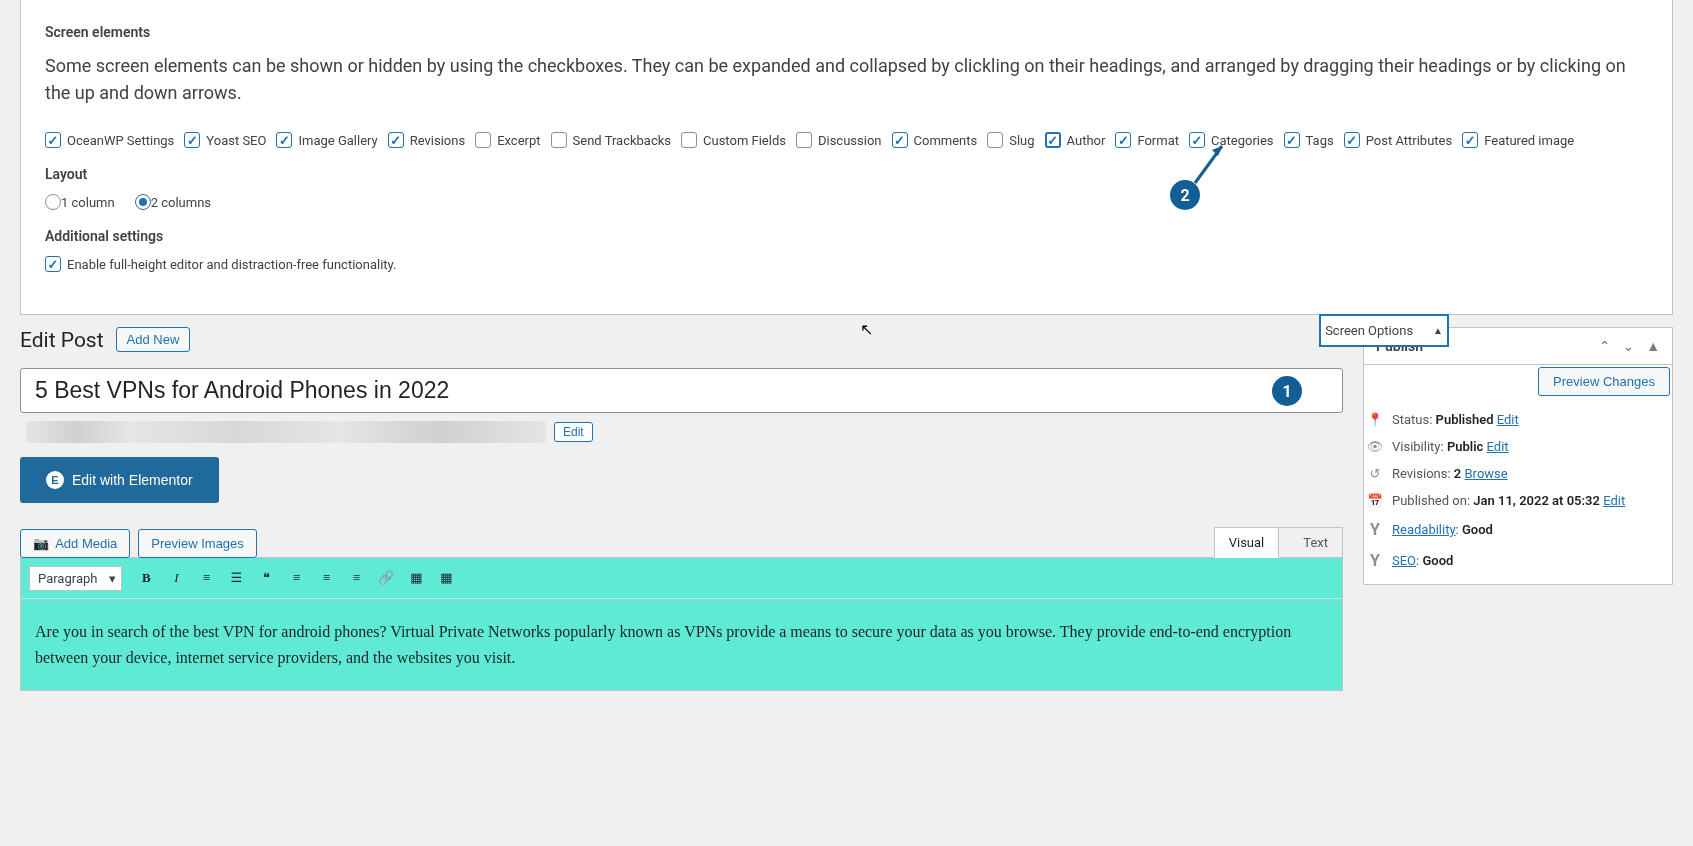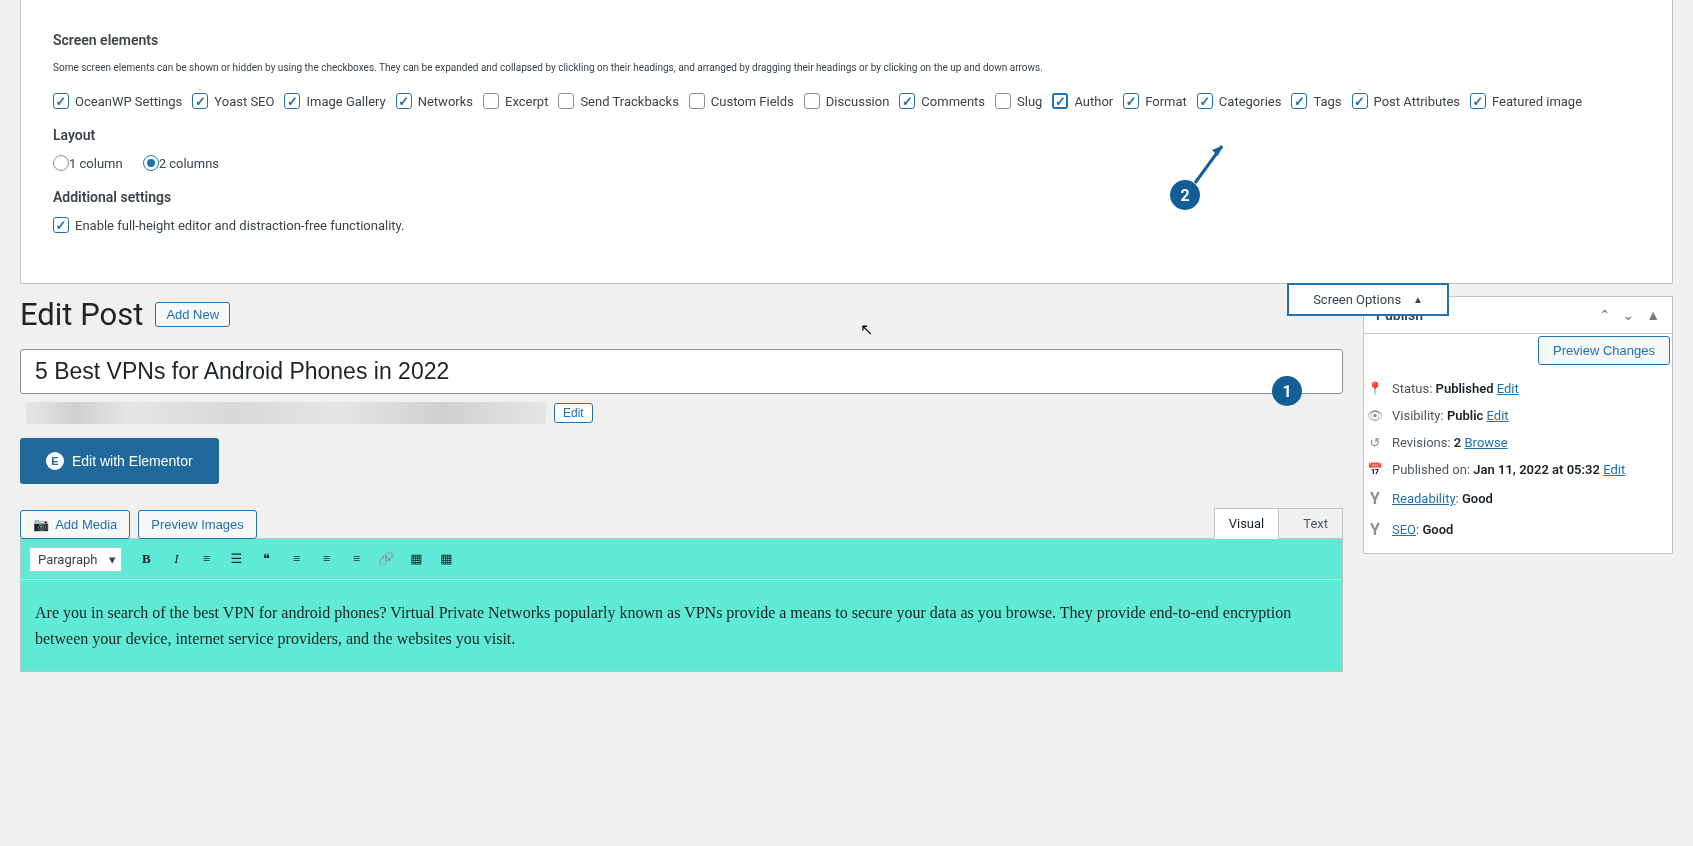--- a/index.html
+++ b/index.html
@@ -1,37 +1,37 @@
 <!DOCTYPE html>
 <html><head>
 <meta charset="utf-8">
 <style>
 * { box-sizing: border-box; margin: 0; padding: 0; }
 body { font-family: -apple-system, BlinkMacSystemFont, "Segoe UI", Roboto, sans-serif; font-size: 13px; color: #3c434a; background: #f0f0f1; }
 .container { width: 1693px; background: #f0f0f1; position: relative; }
-.screen-panel { background: #fff; border: 1px solid #c3c4c7; border-top: none; margin: 0 20px; padding: 32px; }
+.screen-panel { background: #fff; border: 1px solid #c3c4c7; border-top: none; margin: 0 20px; padding: 24px; }
 .screen-panel h5 { font-size: 14px; font-weight: 600; margin-bottom: 12px; }
-.screen-panel p { font-size: 10px; color: #3c434a; line-height: 1.5; margin-bottom: 18px; }
+.screen-panel p { font-size: 18px; color: #3c434a; line-height: 1.5; margin-bottom: 26px; }
 .checkbox-row { display: flex; flex-wrap: wrap; gap: 18px 10px; margin-bottom: 18px; }
 .cb-item { display: flex; align-items: center; gap: 6px; font-size: 13px; cursor: pointer; }
 .cb { width: 16px; height: 16px; border: 1px solid #8c8f94; border-radius: 3px; display: inline-flex; align-items: center; justify-content: center; background: #fff; }
 .cb.checked { border-color: #2271b1; }
 .cb.checked::after { content: "✓"; color: #2271b1; font-size: 13px; font-weight: bold; line-height: 1; }
 .radio-row { display: flex; gap: 20px; margin-bottom: 18px; }
 .radio-item { display: flex; align-items: center; font-size: 13px; cursor: pointer; }
 .radio { width: 16px; height: 16px; border: 1px solid #8c8f94; border-radius: 50%; display: inline-flex; align-items: center; justify-content: center; background: #fff; }
 .radio.checked { border-color: #2271b1; }
 .radio.checked::after { content: ""; width: 8px; height: 8px; background: #2271b1; border-radius: 50%; }
-.screen-options-tab { position: absolute; right: 244px; margin-top: -1px; background: #fff; border: 2px solid #2271b1; border-top: 1px solid #fff; padding: 7px 24px; font-size: 13px; cursor: pointer; display: flex; align-items: center; gap: 12px; }
+.screen-options-tab { position: absolute; right: 244px; margin-top: -1px; background: #fff; border: 2px solid #2271b1; border-top: 1px solid #fff; padding: 7px 4px; font-size: 13px; cursor: pointer; display: flex; align-items: center; gap: 20px; }
 .screen-options-tab .arrow { font-size: 10px; }
 .main-wrap { padding: 12px 20px 0 20px; display: flex; gap: 20px; }
 .main-col { flex: 1; }
 .side-col { width: 310px; }
 .page-head { display: flex; align-items: center; gap: 12px; margin-bottom: 16px; }
-.page-head h1 { font-size: 31px; font-weight: 400; color: #1d2327; }
+.page-head h1 { font-size: 21px; font-weight: 400; color: #1d2327; }
 .btn-outline { border: 1px solid #2271b1; color: #2271b1; background: #f6f7f7; padding: 4px 10px; border-radius: 3px; font-size: 13px; cursor: pointer; }
 .title-input { width: 100%; font-size: 23px; padding: 8px 14px; border: 1px solid #8c8f94; border-radius: 3px; background: #fff; color: #1d2327; }
 .permalink-row { display: flex; align-items: center; gap: 8px; margin: 8px 0 14px 6px; }
 .permalink-blur { width: 520px; height: 22px; background: linear-gradient(90deg, #e5e5e5 0%, #d0d0d0 10%, #e5e5e5 20%, #d8d8d8 40%, #e5e5e5 60%, #d0d0d0 80%, #e5e5e5 100%); border-radius: 2px; }
 .btn-small { border: 1px solid #2271b1; color: #2271b1; background: #fff; padding: 2px 8px; border-radius: 3px; font-size: 12px; cursor: pointer; }
 .elementor-btn { background: #1f6a9b; color: #fff; border: none; padding: 14px 26px; font-size: 14px; border-radius: 3px; cursor: pointer; display: inline-flex; align-items: center; gap: 8px; margin-bottom: 24px; }
 .elementor-icon { width: 18px; height: 18px; background: #fff; color: #1f6a9b; border-radius: 50%; display: inline-flex; align-items: center; justify-content: center; font-size: 11px; font-weight: bold; }
 .editor-toolbar-row { display: flex; justify-content: space-between; align-items: flex-end; margin-bottom: -1px; }
 .media-btns { display: flex; gap: 8px; }
 .media-btn { border: 1px solid #2271b1; color: #2271b1; background: #f6f7f7; padding: 6px 12px; border-radius: 3px; font-size: 13px; cursor: pointer; display: inline-flex; align-items: center; gap: 6px; }
@@ -78,21 +78,21 @@
         <label class="cb-item">
           <span class="cb checked"></span>
           <span>Yoast SEO</span>
         </label>
         <label class="cb-item">
           <span class="cb checked"></span>
           <span>Image Gallery</span>
         </label>
         <label class="cb-item">
           <span class="cb checked"></span>
-          <span>Networks</span>
+          <span>Revisions</span>
         </label>
         <label class="cb-item">
           <span class="cb"></span>
           <span>Excerpt</span>
         </label>
         <label class="cb-item">
           <span class="cb"></span>
           <span>Send Trackbacks</span>
         </label>
         <label class="cb-item">

